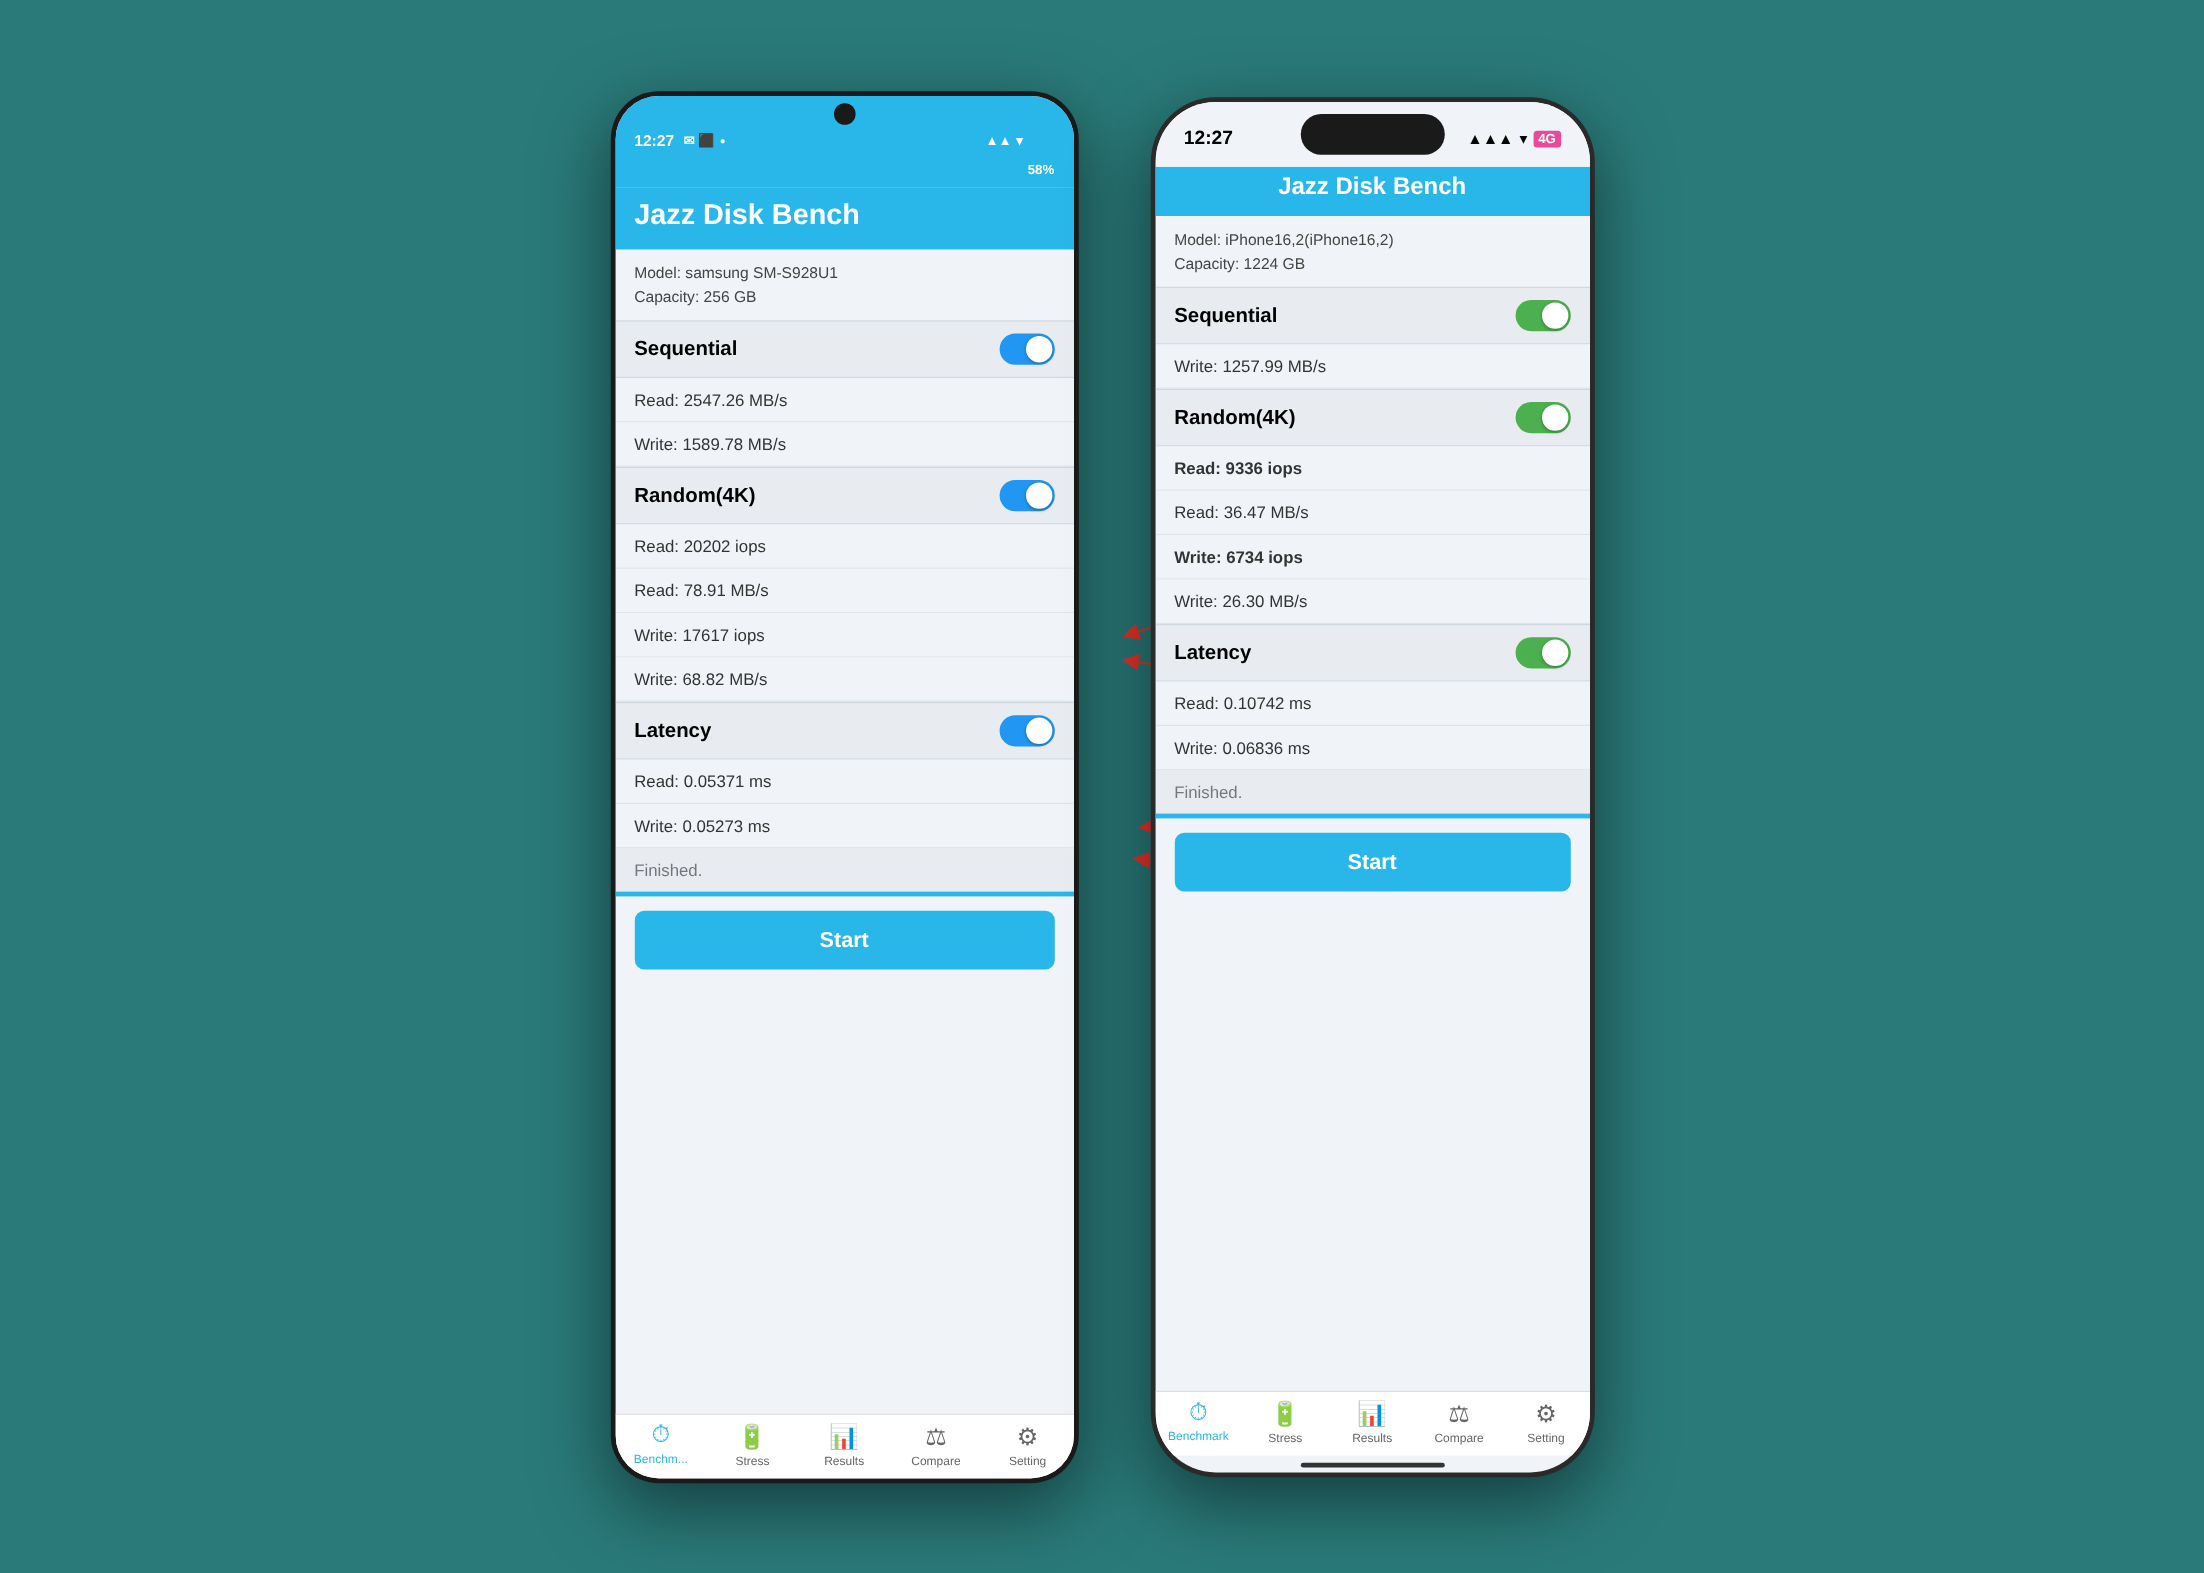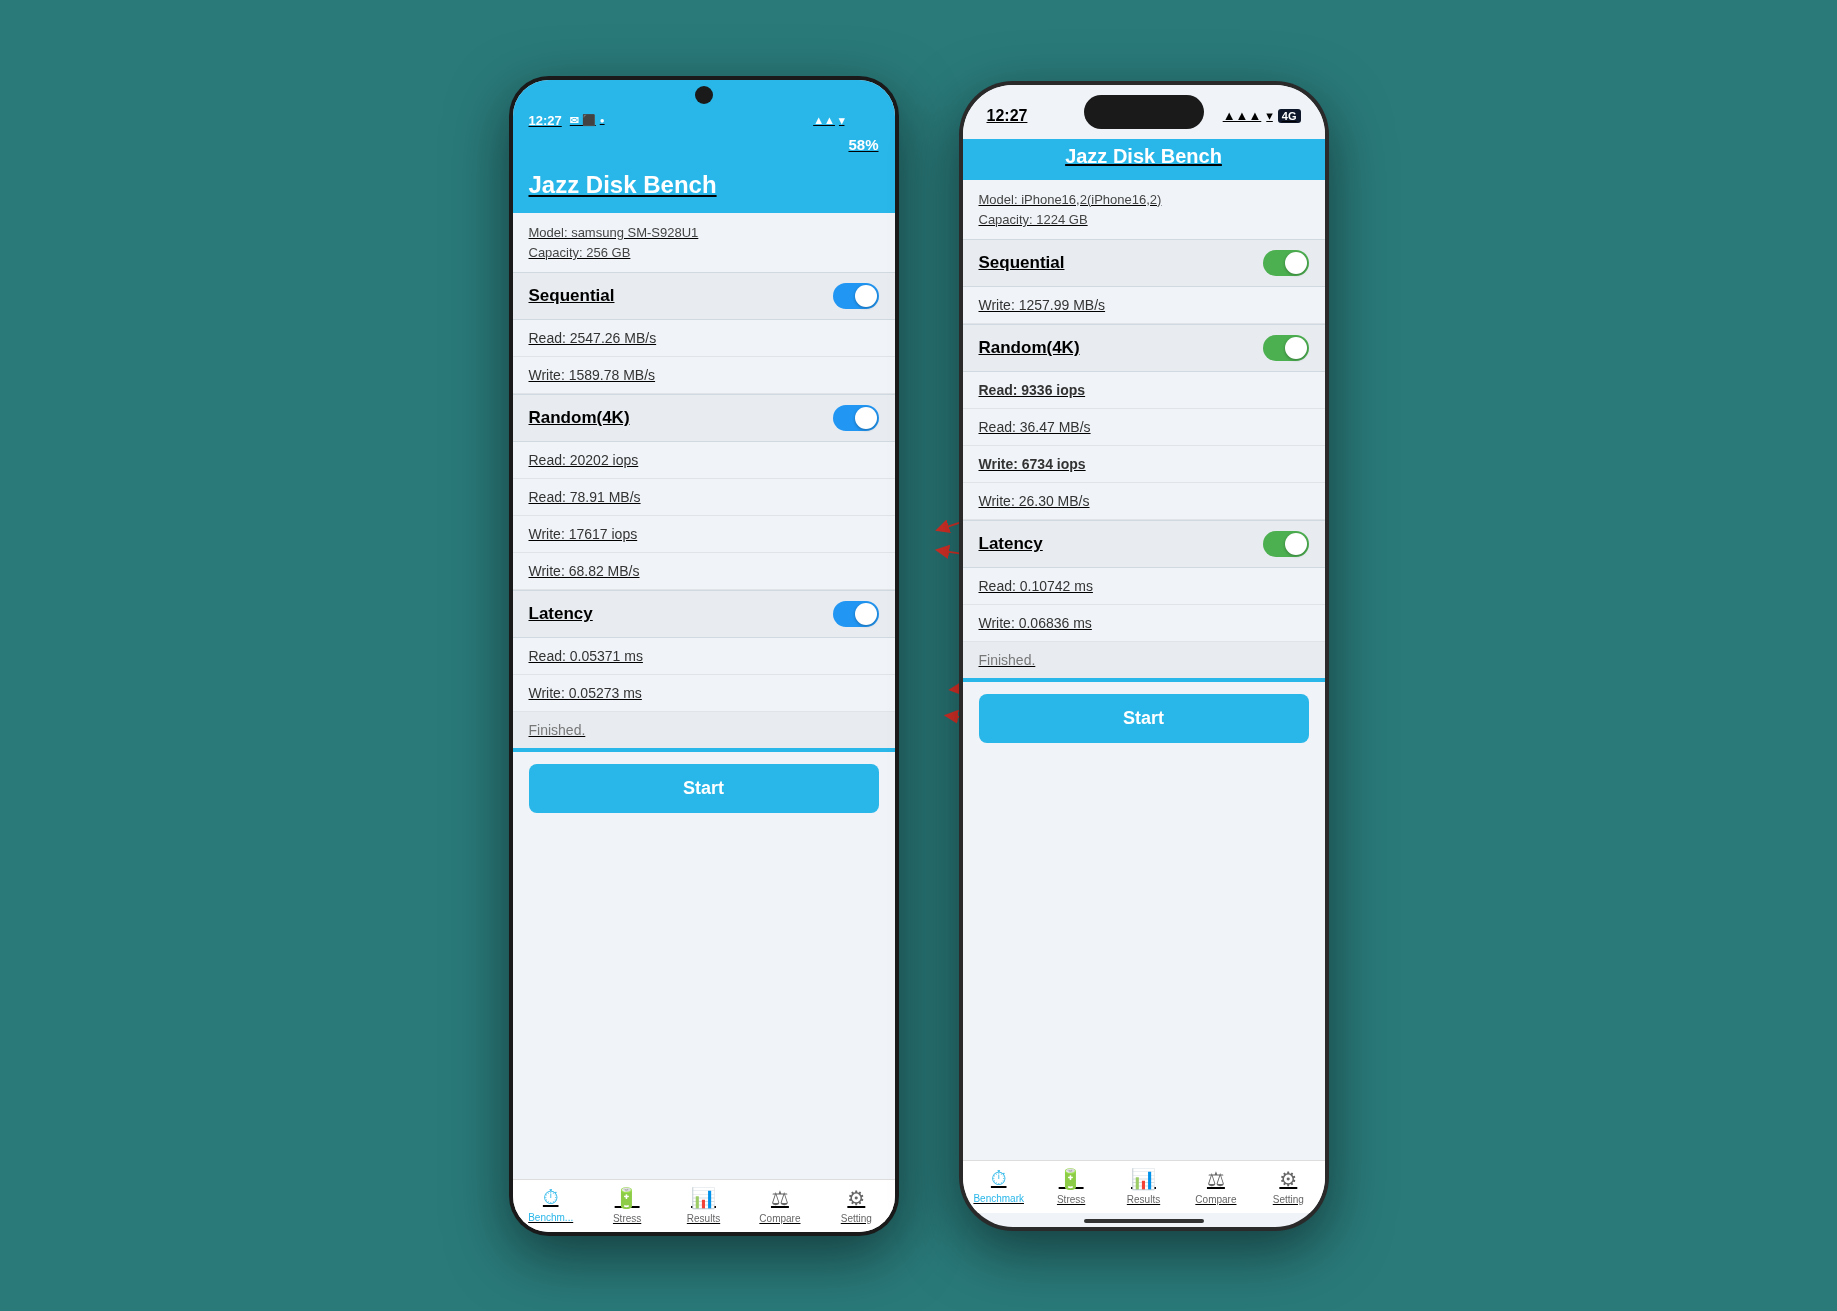--- a/index.html
+++ b/index.html
@@ -14,21 +14,20 @@
       font-family: -apple-system, 'Helvetica Neue', Arial, sans-serif;
       overflow: hidden;
       position: relative;
     }
 
     .phones-container {
       display: flex;
       gap: 60px;
       align-items: center;
       position: relative;
-      text-decoration: underline;
     }
 
     
     .android-phone {
       width: 390px;
       height: 1160px;
       background: #1a1a1a;
       border-radius: 40px;
       padding: 4px;
       box-shadow: 0 20px 60px rgba(0,0,0,0.5);
@@ -350,21 +349,21 @@
       <div class="android-status-bar">
         <div class="status-left">
           <span>12:27</span>
           <span style="font-size:11px; margin-left:4px;">✉ ⬛</span>
           <span style="font-size:8px;">●</span>
         </div>
         <div class="android-notch"></div>
         <div class="status-right">
           <span style="font-size:11px;">▲▲</span>
           <span style="font-size:11px;">▾</span>
-          <span style="font-size:15px;margin-top:48px;">58%</span>
+          <span style="font-size:11px;margin-top:48px;">58%</span>
         </div>
       </div>
 
       <div class="android-header">
         <h1>Jazz Disk Bench</h1>
       </div>
 
       <div class="app-content">
 
         
@@ -436,21 +435,21 @@
 
   <div class="iphone">
     <div class="iphone-screen">
 
       <div class="iphone-status-bar">
         <span class="iphone-time">12:27</span>
         <div class="iphone-dynamic-island"></div>
         <div class="iphone-status-icons">
           <span style="font-size:13px;">▲▲▲</span>
           <span style="font-size:13px;">▾</span>
-          <span style="font-size:11px; background:#0f172a; color:white; padding:1px 4px; border-radius:3px; font-weight:700;text-align:right;">4G</span>
+          <span style="font-size:11px; background:#ec4899; color:white; padding:1px 4px; border-radius:3px; font-weight:700;text-align:right;">4G</span>
         </div>
       </div>
 
       <div class="iphone-header">
         <h1>Jazz Disk Bench</h1>
       </div>
 
       <div class="app-content">
 
         

